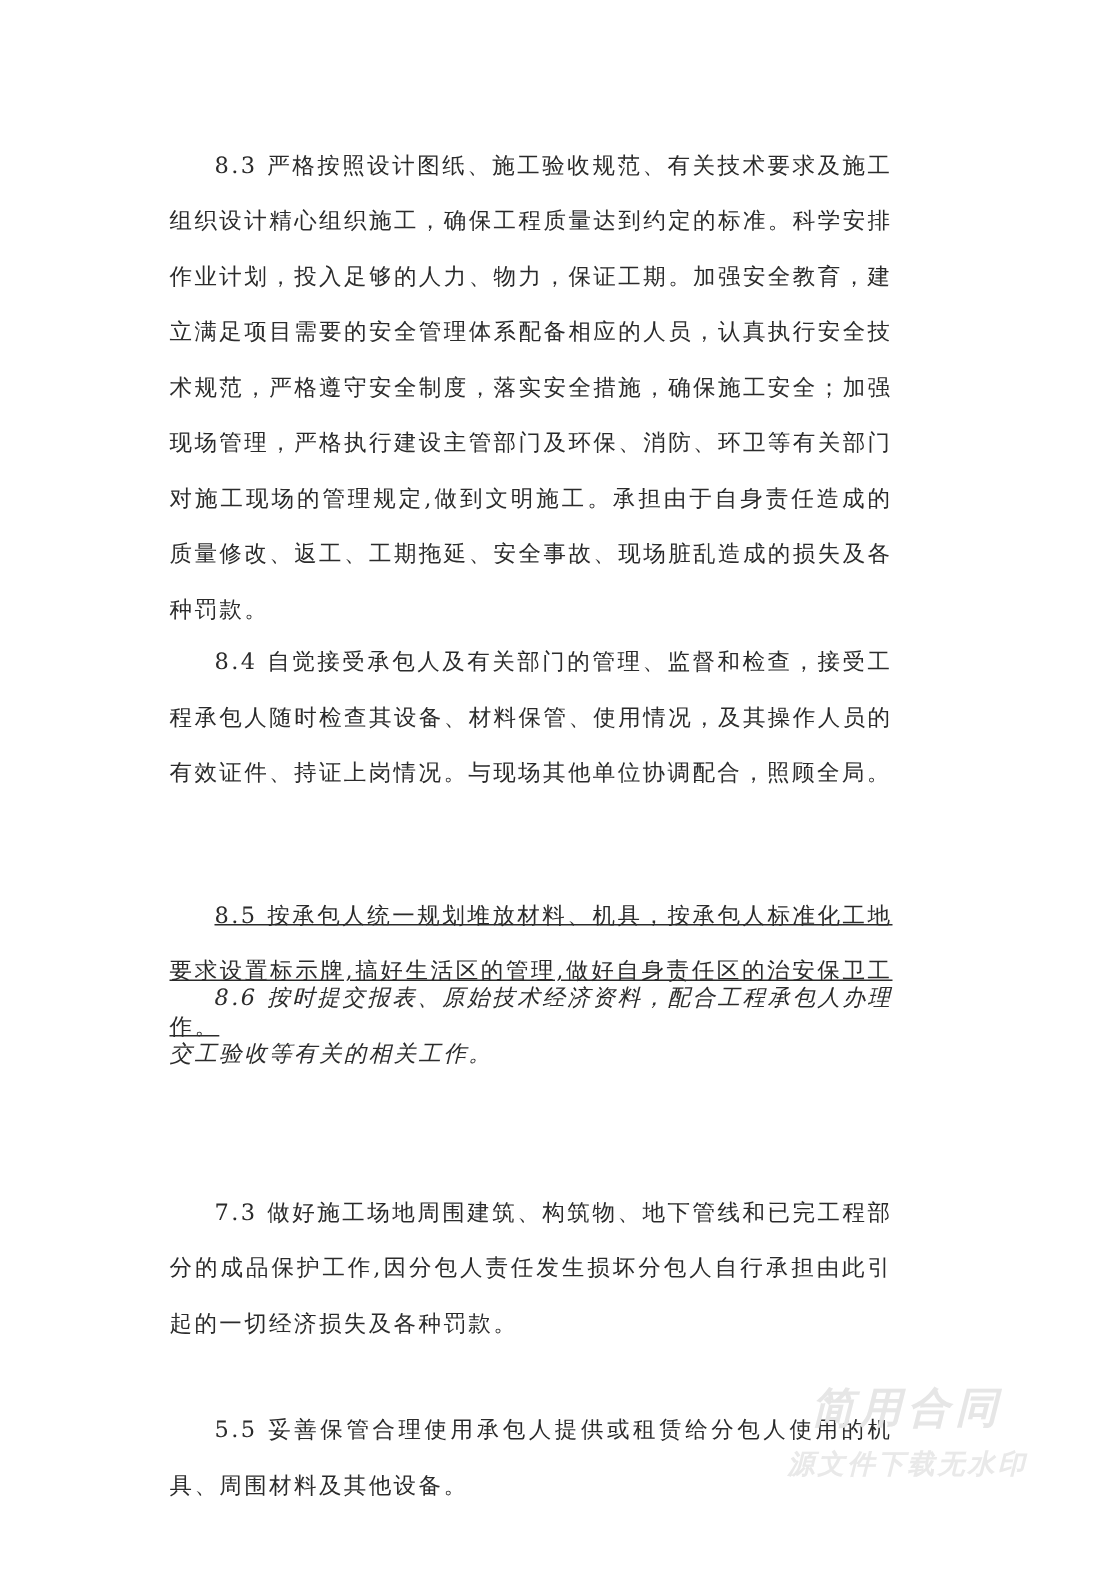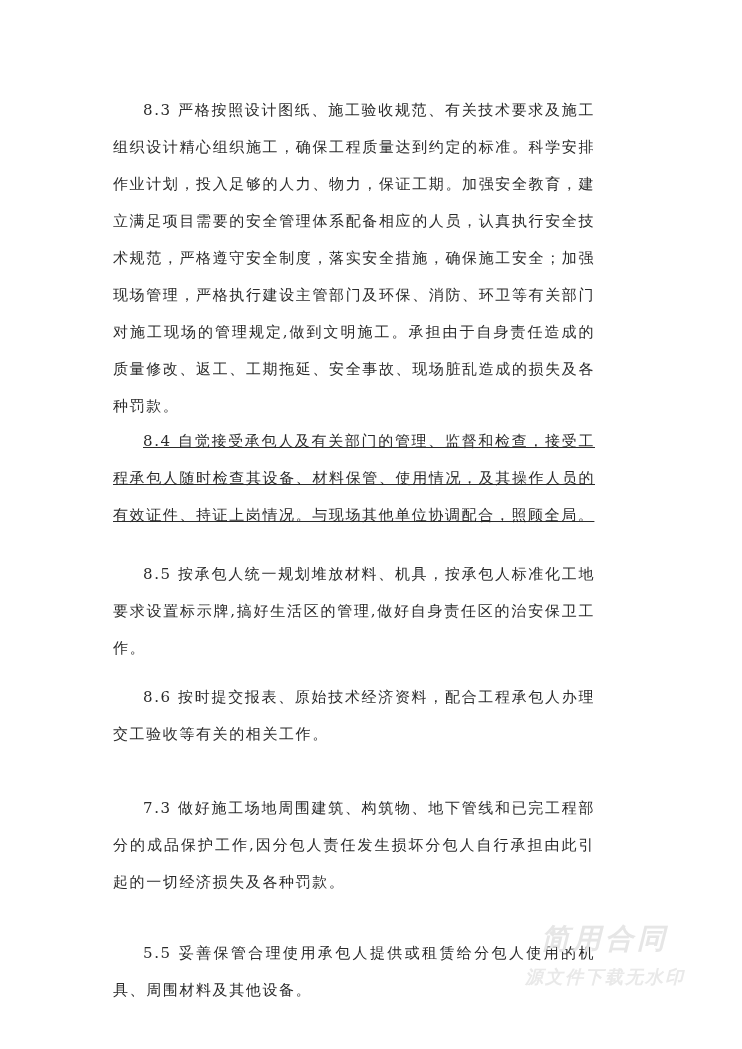--- a/index.html
+++ b/index.html
@@ -56,23 +56,23 @@
       letter-spacing: 2px;
       margin-top: 4px;
       color: #e9e9e9;
     }
   </style>
 </head>
 <body>
 
 <div class="page">
   <p class="para" style="top:92px;">8.3 严格按照设计图纸、施工验收规范、有关技术要求及施工组织设计精心组织施工，确保工程质量达到约定的标准。科学安排作业计划，投入足够的人力、物力，保证工期。加强安全教育，建立满足项目需要的安全管理体系配备相应的人员，认真执行安全技术规范，严格遵守安全制度，落实安全措施，确保施工安全；加强现场管理，严格执行建设主管部门及环保、消防、环卫等有关部门对施工现场的管理规定,做到文明施工。承担由于自身责任造成的质量修改、返工、工期拖延、安全事故、现场脏乱造成的损失及各种罚款。</p>
-  <p class="para" style="top:423px;text-decoration:underline;">8.4 自觉接受承包人及有关部门的管理、监督和检查，接受工程承包人随时检查其设备、材料保管、使用情况，及其操作人员的有效证件、持证上岗情况。与现场其他单位协调配合，照顾全局。</p>
-  <p class="para" style="top:556px;">8.5 按承包人统一规划堆放材料、机具，按承包人标准化工地要求设置标示牌,搞好生活区的管理,做好自身责任区的治安保卫工作。</p>
-  <p class="para" style="top:679px;">8.6 按时提交报表、原始技术经济资料，配合工程承包人办理交工验收等有关的相关工作。</p>
+  <p class="para" style="top:423px;">8.4 自觉接受承包人及有关部门的管理、监督和检查，接受工程承包人随时检查其设备、材料保管、使用情况，及其操作人员的有效证件、持证上岗情况。与现场其他单位协调配合，照顾全局。</p>
+  <p class="para" style="top:592px;text-decoration:underline;">8.5 按承包人统一规划堆放材料、机具，按承包人标准化工地要求设置标示牌,搞好生活区的管理,做好自身责任区的治安保卫工作。</p>
+  <p class="para" style="top:647px;font-style:italic;">8.6 按时提交报表、原始技术经济资料，配合工程承包人办理交工验收等有关的相关工作。</p>
   <p class="para" style="top:790px;">7.3 做好施工场地周围建筑、构筑物、地下管线和已完工程部分的成品保护工作,因分包人责任发生损坏分包人自行承担由此引起的一切经济损失及各种罚款。</p>
   <p class="para" style="top:935px;">5.5 妥善保管合理使用承包人提供或租赁给分包人使用的机具、周围材料及其他设备。</p>
 </div>
 
 <div class="watermark">
   <div class="wm-main">简用合同</div>
   <div class="wm-sub">源文件下载无水印</div>
 </div>
 
 </body></html>

